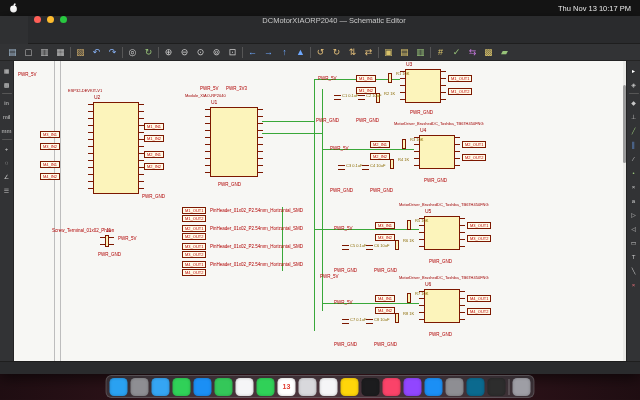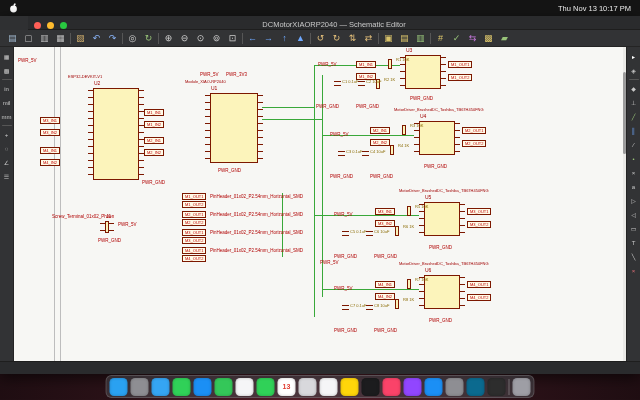--- a/index.html
+++ b/index.html
@@ -13,22 +13,22 @@
   .menubar { position:absolute; top:0; left:0; right:0; height:16px; background:#151515;
     display:flex; align-items:center; padding:0 9px; gap:9px; font-size:8px; color:#f2f2f2; }
   .mitem { white-space:nowrap; }
   .mitem.bold { font-weight:bold; }
   .m-right { margin-left:auto; display:flex; gap:8px; align-items:center; }
   .mstat { font-size:7px; line-height:1; }
   .mclock { font-size:7.5px; white-space:pre; }
   
   .window { position:absolute; top:16px; left:0; right:0; bottom:26px; background:#2f3032;
     display:flex; flex-direction:column; box-shadow:0 4px 14px rgba(0,0,0,.6); }
-  .titlebar { height:14px; background:#2a2b2d; border-bottom:1px solid #1e1e1e;
-    display:flex; align-items:flex-end; position:relative; flex:none;margin-left:28px; }
+  .titlebar { height:28px; background:#2a2b2d; border-bottom:1px solid #1e1e1e;
+    display:flex; align-items:flex-start; position:relative; flex:none;margin-left:28px; }
   .tl { width:7px; height:7px; border-radius:50%; margin-left:6px; flex:none; }
   .tl.red{background:#ff5f57}.tl.yel{background:#febc2e}.tl.grn{background:#28c840}
   .title { position:absolute; left:0; right:0; text-align:center; font-size:7.5px; color:#c9c9c9; }
   .toolbar { height:17px; background:#323335; border-bottom:1px solid #242424;
     display:flex; align-items:center; padding:0 6px; gap:3px; flex:none; }
   .tbi { width:13px; height:13px; border-radius:2px; display:flex; align-items:center;
     justify-content:center; font-size:9px; color:#cccccc; flex:none; }
   .tbi.sep { width:1px; height:11px; background:#565656; border-radius:0; }
   .main { flex:1; display:flex; min-height:0; }
   .sidetb { width:14px; background:#323335; display:flex; flex-direction:column; align-items:center;

